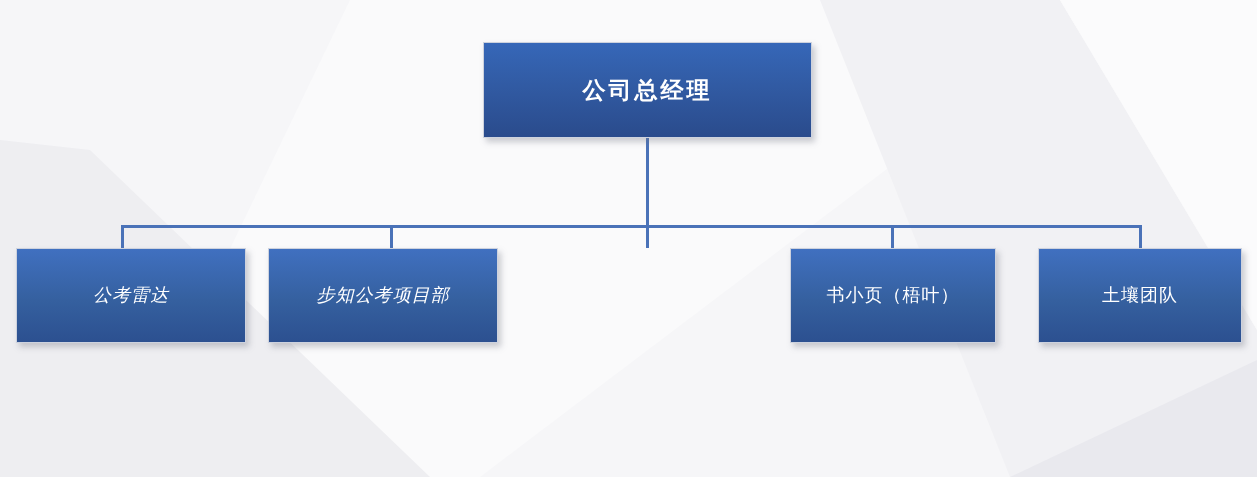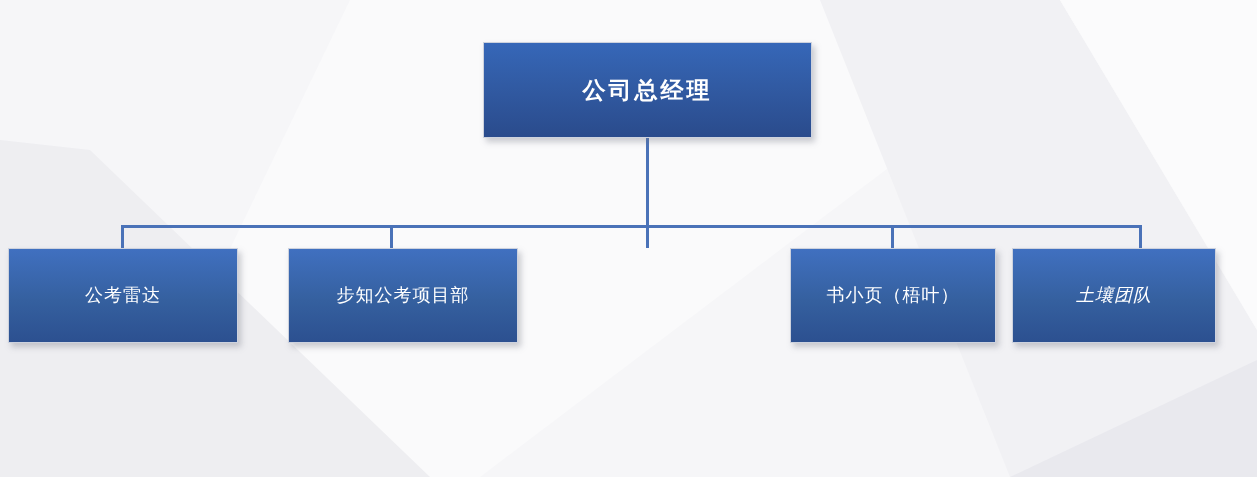--- a/index.html
+++ b/index.html
@@ -45,25 +45,25 @@
     font-size: 23px;
     letter-spacing: 3px;
   }
   .node-child {
     top: 248px;
     height: 95px;
     font-size: 18px;
     letter-spacing: 1px;
     line-height: 1.7;
   }
-  .node-c0 { left: 8px;    width: 230px; }
-  .node-c1 { left: 288px;  width: 230px; }
+  .node-c0 { left: 16px;    width: 230px; font-style: italic; }
+  .node-c1 { left: 268px;  width: 230px; font-style: italic; }
   .node-c2 { left: 545px;  width: 210px; }
   .node-c3 { left: 790px;  width: 206px; }
-  .node-c4 { left: 1012px; width: 204px; font-style: italic; }
+  .node-c4 { left: 1038px; width: 204px; }
   .conn {
     position: absolute;
     background: #4a72b8;
   }
   .conn-stem  { left: 646px;  top: 138px; width: 3px;    height: 90px; }
   .conn-hbar  { left: 121px;  top: 225px; width: 1021px; height: 3px;  }
   .conn-drop  { top: 225px; width: 3px; height: 23px; }
   .drop-0 { left: 121px; }
   .drop-1 { left: 390px; }
   .drop-2 { left: 646px; }

